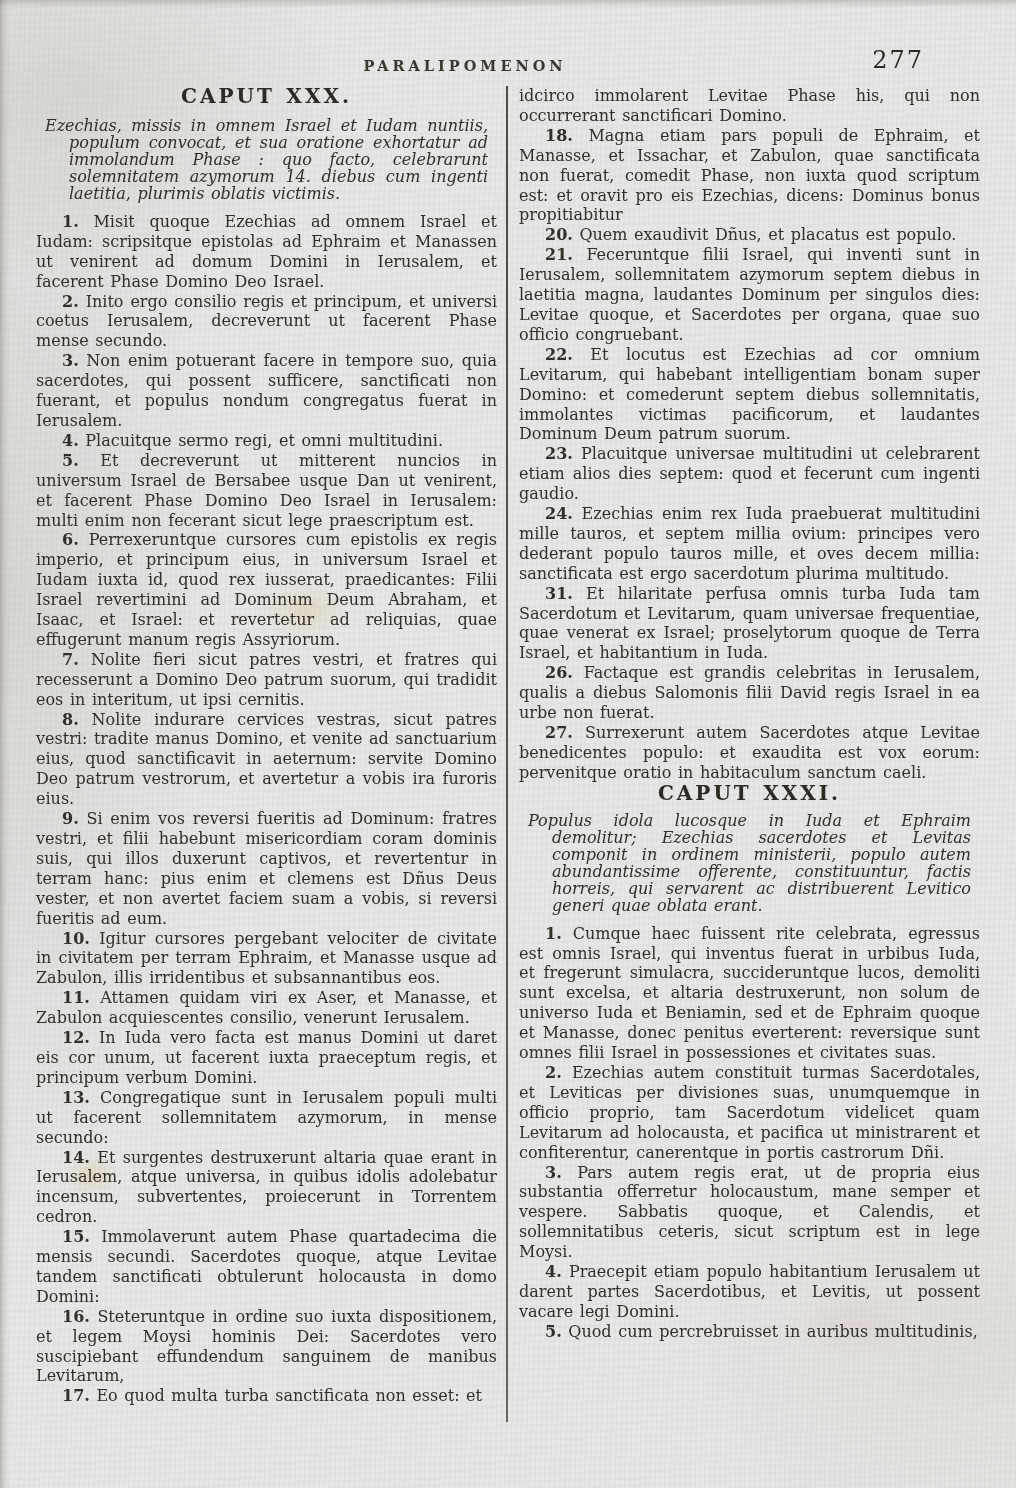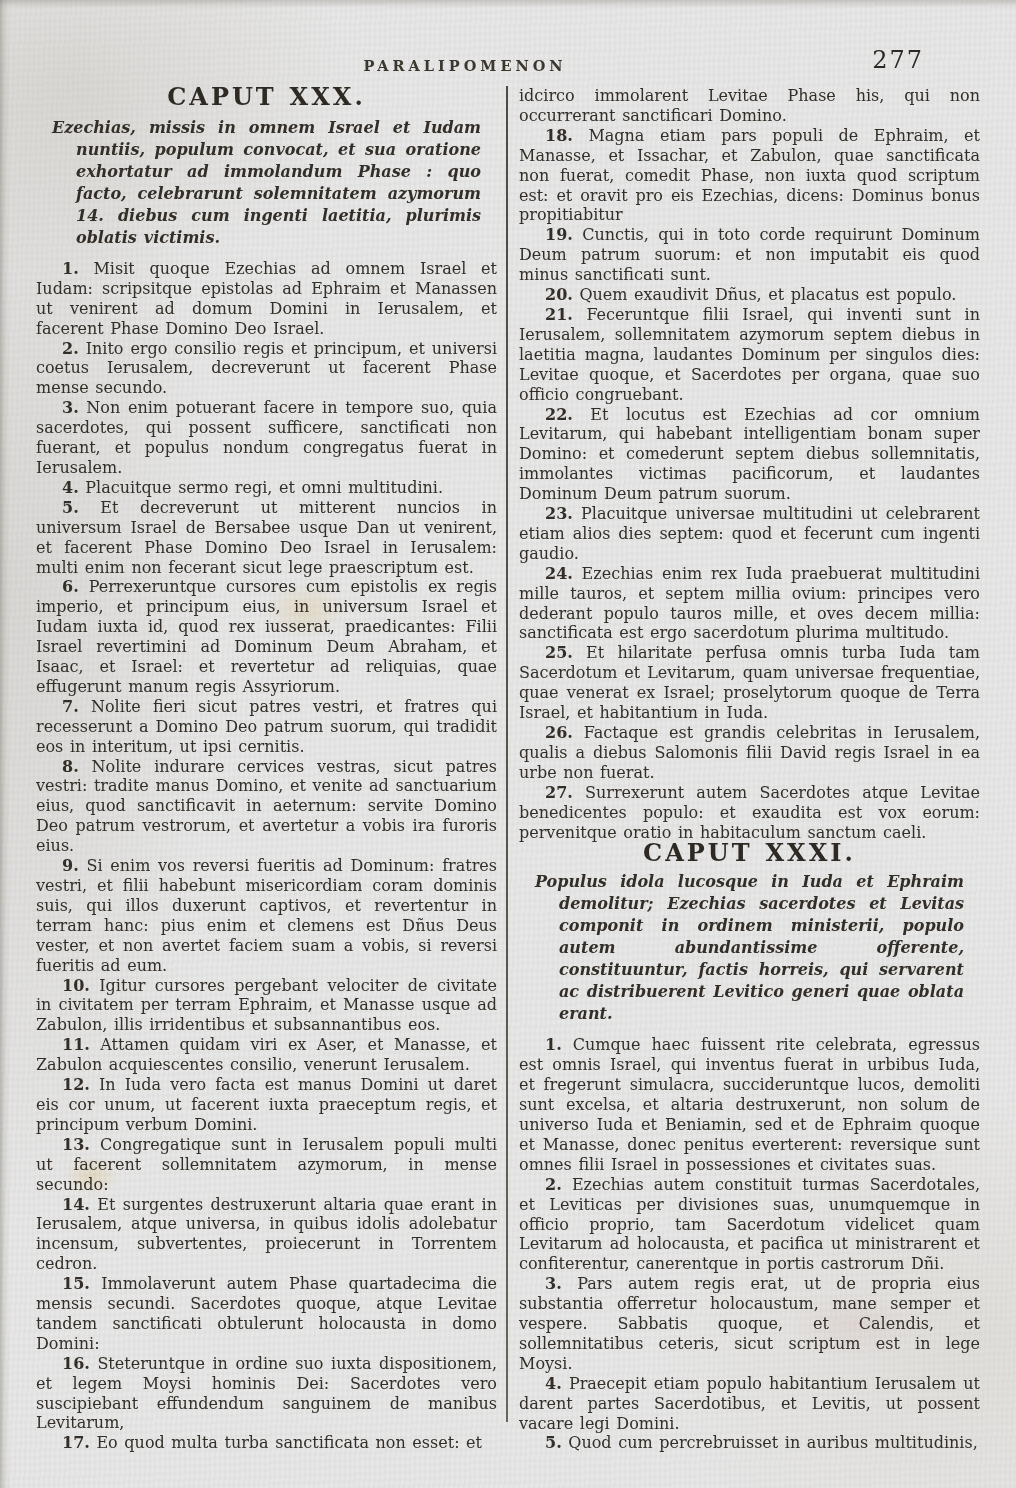--- a/index.html
+++ b/index.html
@@ -82,33 +82,32 @@
   .divider {
     width: 2px;
     height: 1336px;
     background: linear-gradient(to bottom, #4f4a42, #5a554b 60%, #6a655a);
   }
 
   .caput {
     margin: 1px 0 10px;
     text-align: center;
     font-weight: bold;
-    font-size: 24px;
+    font-size: 20px;
     letter-spacing: 3px;
     color: #2e2a23;
   }
   .col-right .caput { margin-bottom: 8px; }
 
   .summary {
-    margin: 0 16px 10px;
+    margin: 0 9px 10px;
     font-style: italic;
-    line-height: 22px;
+    line-height: 17px;
     padding-left: 24px;
     text-indent: -24px;
-    font-weight: bold;
   }
 
   .verse { margin: 0; text-indent: 26px; }
   .verse.cont { text-indent: 0; }
   .vnum { white-space: nowrap; font-weight: bold; }
 </style>
 </head>
 <body>
 
 <div class="page">
@@ -139,27 +138,26 @@
         <p class="verse"><span class="vnum">13.</span> Congregatique sunt in Ierusalem populi multi ut facerent sollemnitatem azymorum, in mense secundo:</p>
         <p class="verse"><span class="vnum">14.</span> Et surgentes destruxerunt altaria quae erant in Ierusalem, atque universa, in quibus idolis adolebatur incensum, subvertentes, proiecerunt in Torrentem cedron.</p>
         <p class="verse"><span class="vnum">15.</span> Immolaverunt autem Phase quartadecima die mensis secundi. Sacerdotes quoque, atque Levitae tandem sanctificati obtulerunt holocausta in domo Domini:</p>
         <p class="verse"><span class="vnum">16.</span> Steteruntque in ordine suo iuxta dispositionem, et legem Moysi hominis Dei: Sacerdotes vero suscipiebant effundendum sanguinem de manibus Levitarum,</p>
         <p class="verse"><span class="vnum">17.</span> Eo quod multa turba sanctificata non esset: et</p>
       </div>
     <div class="divider"></div>
     <div class="col col-right">
         <p class="verse cont">idcirco immolarent Levitae Phase his, qui non occurrerant sanctificari Domino.</p>
         <p class="verse"><span class="vnum">18.</span> Magna etiam pars populi de Ephraim, et Manasse, et Issachar, et Zabulon, quae sanctificata non fuerat, comedit Phase, non iuxta quod scriptum est: et oravit pro eis Ezechias, dicens: Dominus bonus propitiabitur</p>
-        <p class="verse"><span class="vnum">19.</span> Cunctis, qui in toto corde requirunt Dominum Deum patrum suorum: et non imputabit eis quod minus sanctificati sunt.</p>
         <p class="verse"><span class="vnum">20.</span> Quem exaudivit Dñus, et placatus est populo.</p>
         <p class="verse"><span class="vnum">21.</span> Feceruntque filii Israel, qui inventi sunt in Ierusalem, sollemnitatem azymorum septem diebus in laetitia magna, laudantes Dominum per singulos dies: Levitae quoque, et Sacerdotes per organa, quae suo officio congruebant.</p>
         <p class="verse"><span class="vnum">22.</span> Et locutus est Ezechias ad cor omnium Levitarum, qui habebant intelligentiam bonam super Domino: et comederunt septem diebus sollemnitatis, immolantes victimas pacificorum, et laudantes Dominum Deum patrum suorum.</p>
         <p class="verse"><span class="vnum">23.</span> Placuitque universae multitudini ut celebrarent etiam alios dies septem: quod et fecerunt cum ingenti gaudio.</p>
         <p class="verse"><span class="vnum">24.</span> Ezechias enim rex Iuda praebuerat multitudini mille tauros, et septem millia ovium: principes vero dederant populo tauros mille, et oves decem millia: sanctificata est ergo sacerdotum plurima multitudo.</p>
-        <p class="verse"><span class="vnum">25.</span> Et hilaritate perfusa omnis turba Iuda tam Sacerdotum et Levitarum, quam universae frequentiae, quae venerat ex Israel; proselytorum quoque de Terra Israel, et habitantium in Iuda.</p>
+        <p class="verse"><span class="vnum">31.</span> Et hilaritate perfusa omnis turba Iuda tam Sacerdotum et Levitarum, quam universae frequentiae, quae venerat ex Israel; proselytorum quoque de Terra Israel, et habitantium in Iuda.</p>
         <p class="verse"><span class="vnum">26.</span> Factaque est grandis celebritas in Ierusalem, qualis a diebus Salomonis filii David regis Israel in ea urbe non fuerat.</p>
         <p class="verse"><span class="vnum">27.</span> Surrexerunt autem Sacerdotes atque Levitae benedicentes populo: et exaudita est vox eorum: pervenitque oratio in habitaculum sanctum caeli.</p>
         <h2 class="caput">CAPUT XXXI.</h2>
         <p class="summary">Populus idola lucosque in Iuda et Ephraim demolitur; Ezechias sacerdotes et Levitas componit in ordinem ministerii, populo autem abundantissime offerente, constituuntur, factis horreis, qui servarent ac distribuerent Levitico generi quae oblata erant.</p>
         <p class="verse"><span class="vnum">1.</span> Cumque haec fuissent rite celebrata, egressus est omnis Israel, qui inventus fuerat in urbibus Iuda, et fregerunt simulacra, succideruntque lucos, demoliti sunt excelsa, et altaria destruxerunt, non solum de universo Iuda et Beniamin, sed et de Ephraim quoque et Manasse, donec penitus everterent: reversique sunt omnes filii Israel in possessiones et civitates suas.</p>
         <p class="verse"><span class="vnum">2.</span> Ezechias autem constituit turmas Sacerdotales, et Leviticas per divisiones suas, unumquemque in officio proprio, tam Sacerdotum videlicet quam Levitarum ad holocausta, et pacifica ut ministrarent et confiterentur, canerentque in portis castrorum Dñi.</p>
         <p class="verse"><span class="vnum">3.</span> Pars autem regis erat, ut de propria eius substantia offerretur holocaustum, mane semper et vespere. Sabbatis quoque, et Calendis, et sollemnitatibus ceteris, sicut scriptum est in lege Moysi.</p>
         <p class="verse"><span class="vnum">4.</span> Praecepit etiam populo habitantium Ierusalem ut darent partes Sacerdotibus, et Levitis, ut possent vacare legi Domini.</p>
         <p class="verse"><span class="vnum">5.</span> Quod cum percrebruisset in auribus multitudinis,</p>
       </div>

